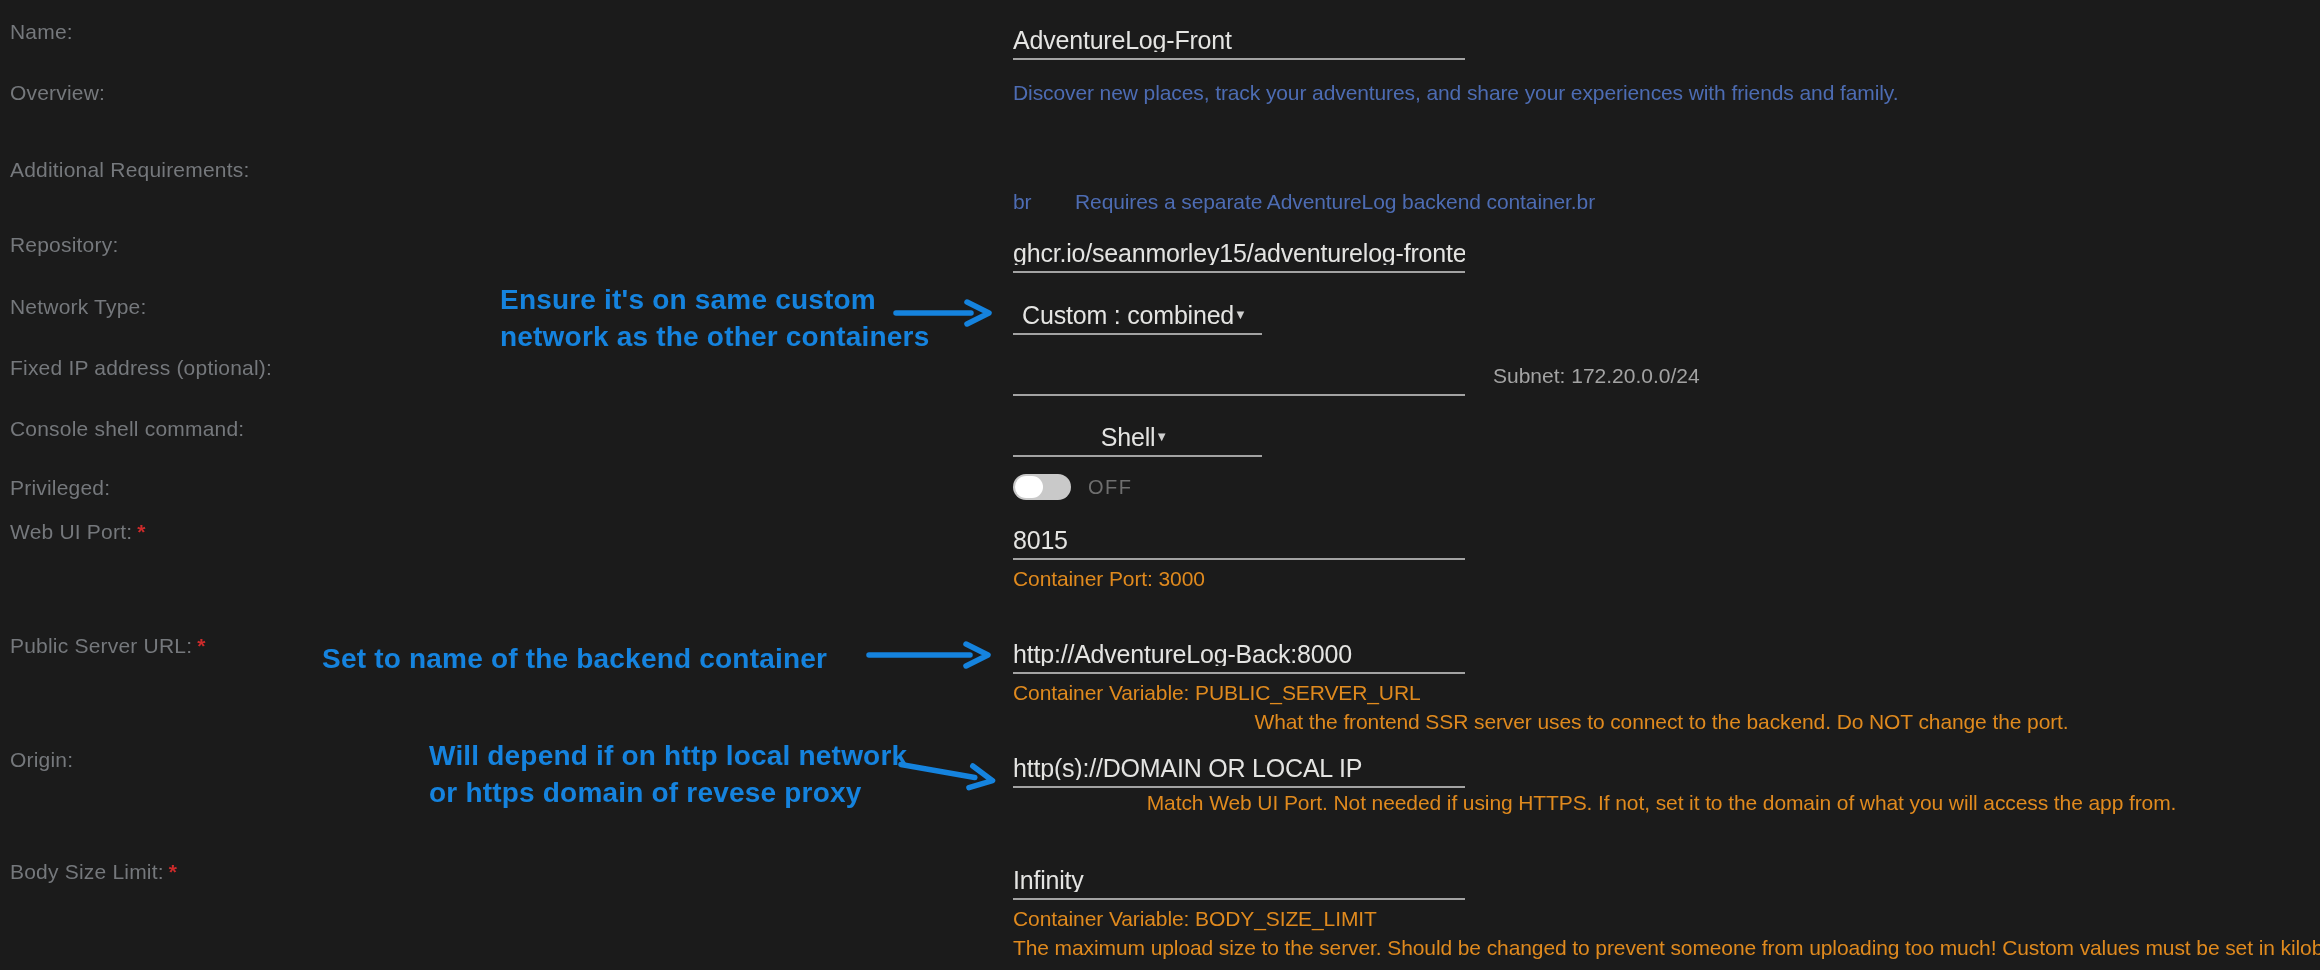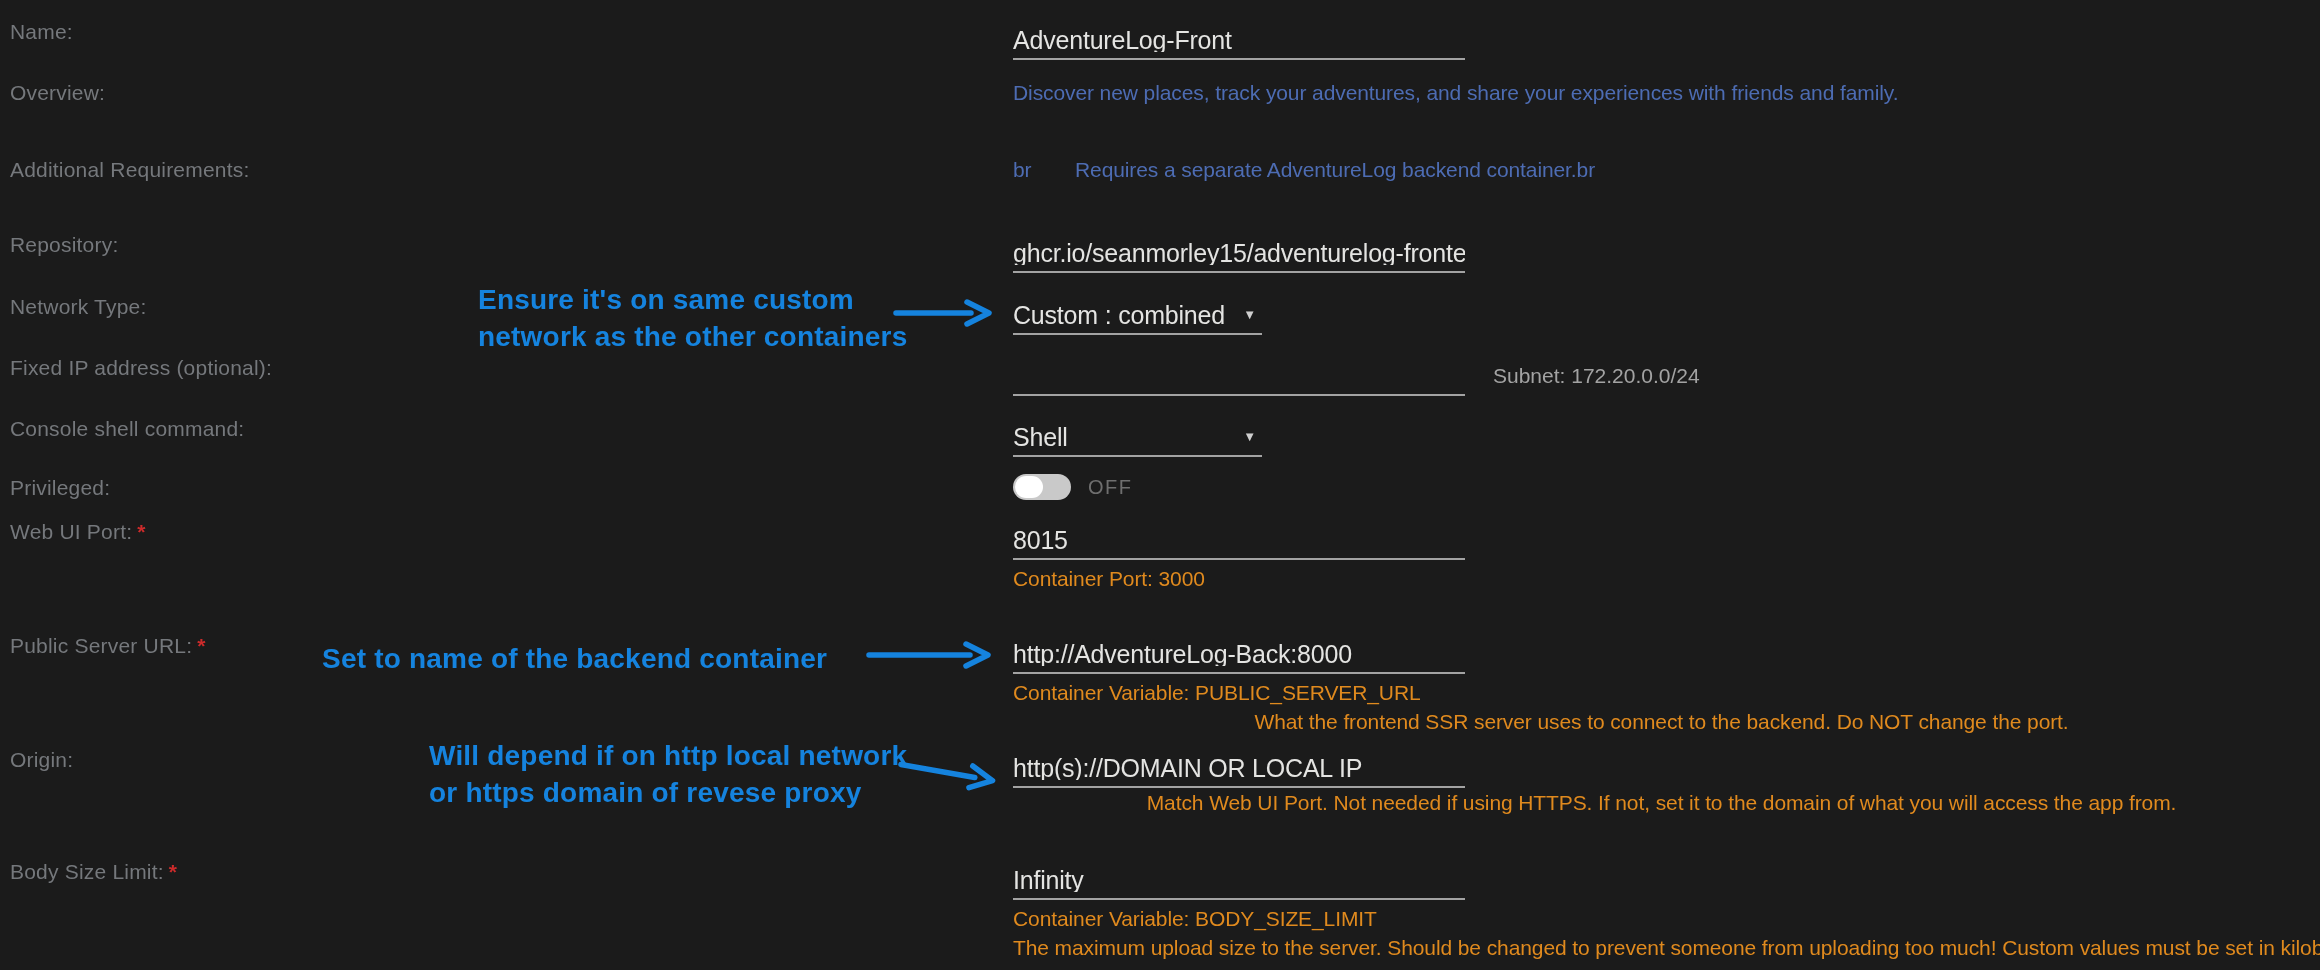--- a/index.html
+++ b/index.html
@@ -6,24 +6,24 @@
   #screen{position:relative;width:2320px;height:970px;background:#1b1b1b;overflow:hidden;
           font-family:"Liberation Sans",sans-serif;}
   .row{position:absolute;left:0;width:100%;}
   .lbl{position:absolute;left:10px;top:0;font-size:21px;color:#75787c;letter-spacing:.2px;white-space:nowrap;}
   .req{color:#cc2b2b;font-weight:bold;margin-left:5px;}
   .vcol{position:absolute;left:1013px;top:0;width:1297px;}
   .v8{top:8px;}
   .field{width:452px;border-bottom:2px solid #a3a3a3;padding-bottom:6px;}
   .ftext{display:block;min-height:24px;font-size:25px;line-height:24px;color:#e4e4e2;
          white-space:nowrap;overflow:hidden;letter-spacing:-.2px;}
-  .select{width:243px;display:flex;justify-content:space-between;align-items:center;padding-right:6px;}
+  .select{width:243px;display:flex;justify-content:center;align-items:center;padding-right:6px;}
   .caret{font-size:13px;color:#cfcfcf;line-height:24px;}
   .bluetext{font-size:21px;color:#4d6cb3;white-space:nowrap;letter-spacing:-.1px;}
-  .prefix{display:inline-block;min-width:62px;}
+  .prefix{display:inline-block;min-width:62px;margin-top:32px;}
   .hint{font-size:21px;line-height:28px;color:#e08a1e;margin-top:5px;white-space:nowrap;letter-spacing:-.1px;}
   .desc{font-size:21px;line-height:29px;color:#e08a1e;white-space:nowrap;letter-spacing:-.1px;text-align:center;}
   .note{position:absolute;left:480px;top:8px;font-size:21px;color:#a3a3a3;white-space:nowrap;}
   .toggle-wrap{display:flex;align-items:center;gap:17px;}
   .toggle{width:58px;height:26px;background:#c9c9c9;border-radius:14px;position:relative;}
   .knob{position:absolute;left:2px;top:2px;width:28px;height:22px;background:#ffffff;border-radius:11px;}
   .toggle-label{font-size:20px;color:#6f6f6f;letter-spacing:1.5px;}
   .annotation{position:absolute;font-size:28px;font-weight:600;color:#1583de;line-height:37px;
               letter-spacing:.2px;white-space:nowrap;}
   .arrow{position:absolute;}
@@ -145,21 +145,21 @@
     <span class="lbl"><span>Body Size Limit:</span><span class="req">*</span></span>
     <div class="vcol v8">
       <div class="field">
         <span class="ftext">Infinity</span>
       </div>
       <div class="hint">Container Variable: BODY_SIZE_LIMIT</div>
       <div class="desc">The maximum upload size to the server. Should be changed to prevent someone from uploading too much! Custom values must be set in kilobytes.</div>
     </div>
   </div>
 
-  <div class="annotation" style="left:478px;top:281px">
+  <div class="annotation" style="left:500px;top:281px">
     <div>Ensure it's on same custom</div>
     <div>network as the other containers</div>
   </div>
   <div class="arrow" style="left:893px;top:296px">
     <svg width="104" height="34" viewBox="0 0 104 34">
       <line x1="3" y1="17" x2="78" y2="17" stroke="#1583de" stroke-width="5.5" stroke-linecap="round"></line>
       <polyline points="74,6 96,17 74,28" fill="none" stroke="#1583de" stroke-width="5.5" stroke-linecap="round" stroke-linejoin="round"></polyline>
     </svg>
   </div>
 

